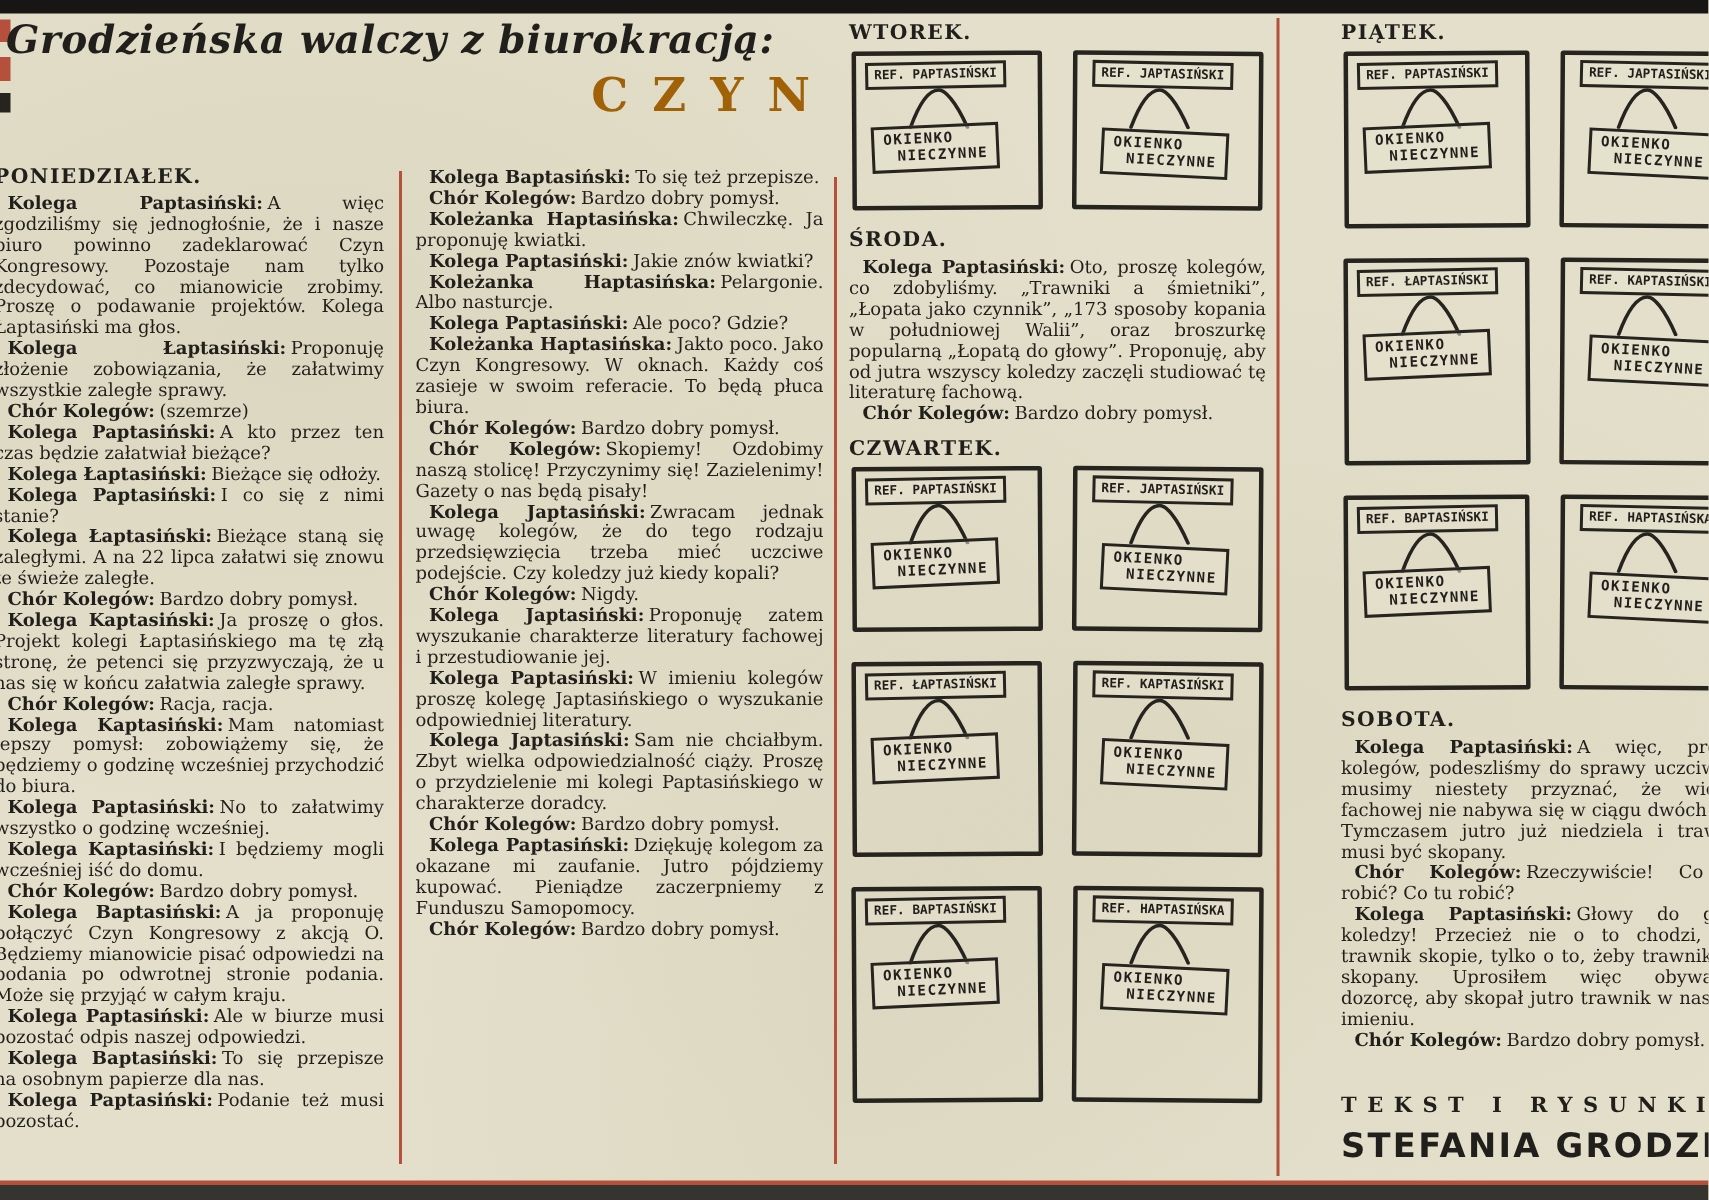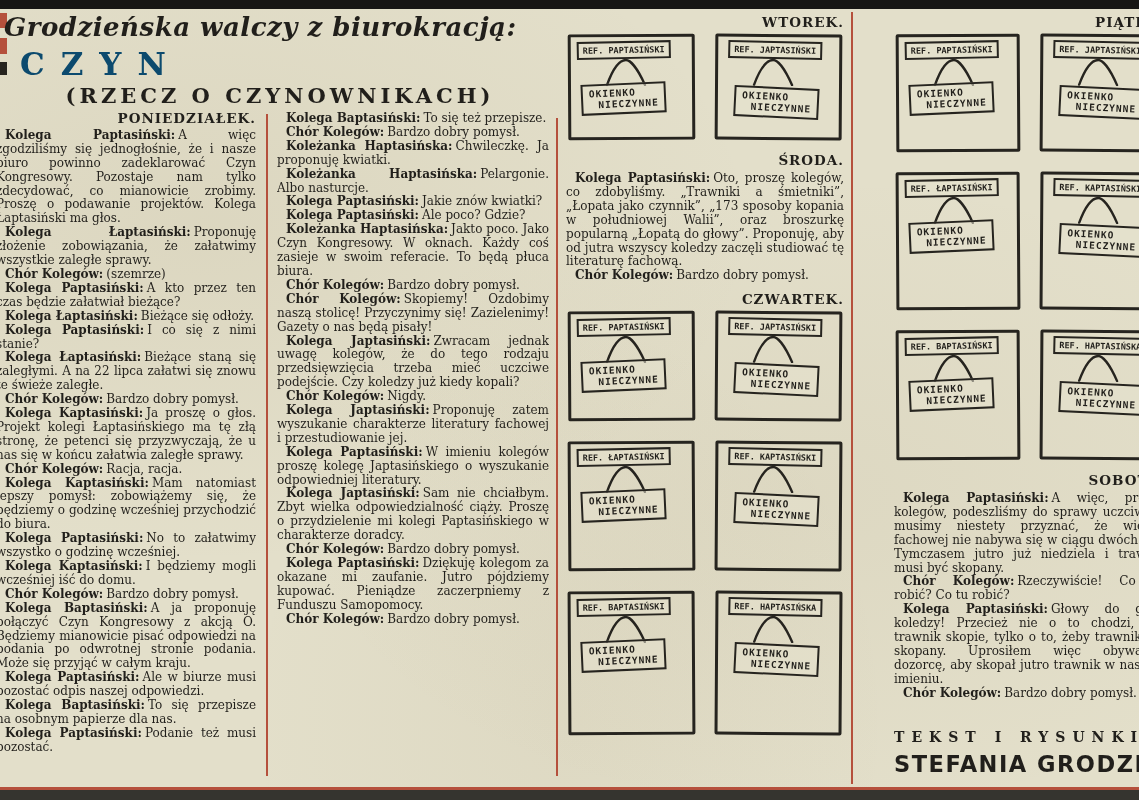--- a/index.html
+++ b/index.html
@@ -21,29 +21,29 @@
   .em2{top:38px;height:16px;background:#b5503c;}
   .em3{top:62px;height:13px;background:#26241f;}
 
   .vrule{position:absolute;width:2px;background:#b5503c;}
   #vr1{left:266px;top:114px;height:662px;}
   #vr2{left:556px;top:118px;height:658px;}
   #vr3{left:851px;top:12px;height:772px;}
 
   .masthead{position:absolute;left:4px;top:12px;width:552px;}
   .kicker{font-style:italic;font-weight:bold;font-size:26px;letter-spacing:.5px;white-space:nowrap;}
-  .title{margin-top:4px;text-align:left;color:#0c4a6e;font-weight:bold;font-size:31px;letter-spacing:16px;text-indent:16px;}
+  .title{margin-top:4px;text-align:right;color:#a16207;font-weight:bold;font-size:31px;letter-spacing:16px;text-indent:16px;}
   .subtitle{text-align:center;font-weight:bold;font-size:21px;letter-spacing:4px;margin-top:1px;white-space:nowrap;}
 
   .textcol{position:absolute;top:112px;height:676px;overflow:hidden;
     font-size:12px;line-height:13.9px;text-align:justify;}
   #col1{left:-4px;width:260px;}
   #col2{left:277px;width:272px;}
 
-  .dayhead{font-weight:bold;font-size:13.5px;letter-spacing:1px;margin:0 0 3px 0;text-align:right;}
+  .dayhead{font-weight:bold;font-size:13.5px;letter-spacing:1px;margin:0 0 3px 0;}
   .para{margin:0;text-indent:9px;}
   .para .speaker{font-weight:bold;padding-right:3px;}
 
   .midcol{position:absolute;left:566px;top:12px;width:278px;}
   .rightcol{position:absolute;left:894px;top:12px;width:271px;}
   .midcol .dayhead,.rightcol .dayhead{margin:2px 0 4px 0;}
   .textblock{font-size:12px;line-height:13.9px;text-align:justify;margin:2px 0 8px 0;}
 
   .cartoon-grid{display:grid;grid-template-columns:1fr 1fr;column-gap:20px;row-gap:15px;margin:4px 2px 12px 2px;gap:20px;}
   .cartoon{position:relative;border:3px solid #26241f;border-radius:2px;background:transparent;}
@@ -76,21 +76,20 @@
 <body>
 
 <div class="bar-top"></div>
 <div class="edge-mark em1"></div>
 <div class="edge-mark em2"></div>
 <div class="edge-mark em3"></div>
 
 <div class="masthead">
   <div class="kicker">Grodzieńska walczy z biurokracją:</div>
   <div class="title">CZYN</div>
-  <div class="subtitle">(RZECZ O CZYNOWNIKACH)</div>
 </div>
 
 <div class="textcol" id="col1">
   <h3 class="dayhead">PONIEDZIAŁEK.</h3>
   <div>
       <p class="para"><span class="speaker">Kolega Paptasiński:</span><span>A więc zgodziliśmy się jednogłośnie, że i nasze biuro powinno zadeklarować Czyn Kongresowy. Pozostaje nam tylko zdecydować, co mianowicie zrobimy. Proszę o podawanie projektów. Kolega Łaptasiński ma głos.</span></p>
       <p class="para"><span class="speaker">Kolega Łaptasiński:</span><span>Proponuję złożenie zobowiązania, że załatwimy wszystkie zaległe sprawy.</span></p>
       <p class="para"><span class="speaker">Chór Kolegów:</span><span>(szemrze)</span></p>
       <p class="para"><span class="speaker">Kolega Paptasiński:</span><span>A kto przez ten czas będzie załatwiał bieżące?</span></p>
       <p class="para"><span class="speaker">Kolega Łaptasiński:</span><span>Bieżące się odłoży.</span></p>
@@ -110,22 +109,22 @@
     </div>
 </div>
 
 <div class="vrule" id="vr1"></div>
 
 <div class="textcol" id="col2">
   <div>
       <p class="para"><span class="speaker">Kolega Baptasiński:</span><span>To się też przepisze.</span></p>
       <p class="para"><span class="speaker">Chór Kolegów:</span><span>Bardzo dobry pomysł.</span></p>
       <p class="para"><span class="speaker">Koleżanka Haptasińska:</span><span>Chwileczkę. Ja proponuję kwiatki.</span></p>
+      <p class="para"><span class="speaker">Kolega Paptasiński:</span><span>Jakie znów kwiatki?</span></p>
       <p class="para"><span class="speaker">Koleżanka Haptasińska:</span><span>Pelargonie. Albo nasturcje.</span></p>
-      <p class="para"><span class="speaker">Kolega Paptasiński:</span><span>Jakie znów kwiatki?</span></p>
       <p class="para"><span class="speaker">Kolega Paptasiński:</span><span>Ale poco? Gdzie?</span></p>
       <p class="para"><span class="speaker">Koleżanka Haptasińska:</span><span>Jakto poco. Jako Czyn Kongresowy. W oknach. Każdy coś zasieje w swoim referacie. To będą płuca biura.</span></p>
       <p class="para"><span class="speaker">Chór Kolegów:</span><span>Bardzo dobry pomysł.</span></p>
       <p class="para"><span class="speaker">Chór Kolegów:</span><span>Skopiemy! Ozdobimy naszą stolicę! Przyczynimy się! Zazielenimy! Gazety o nas będą pisały!</span></p>
       <p class="para"><span class="speaker">Kolega Japtasiński:</span><span>Zwracam jednak uwagę kolegów, że do tego rodzaju przedsięwzięcia trzeba mieć uczciwe podejście. Czy koledzy już kiedy kopali?</span></p>
       <p class="para"><span class="speaker">Chór Kolegów:</span><span>Nigdy.</span></p>
       <p class="para"><span class="speaker">Kolega Japtasiński:</span><span>Proponuję zatem wyszukanie charakterze literatury fachowej i przestudiowanie jej.</span></p>
       <p class="para"><span class="speaker">Kolega Paptasiński:</span><span>W imieniu kolegów proszę kolegę Japtasińskiego o wyszukanie odpowiedniej literatury.</span></p>
       <p class="para"><span class="speaker">Kolega Japtasiński:</span><span>Sam nie chciałbym. Zbyt wielka odpowiedzialność ciąży. Proszę o przydzielenie mi kolegi Paptasińskiego w charakterze doradcy.</span></p>
       <p class="para"><span class="speaker">Chór Kolegów:</span><span>Bardzo dobry pomysł.</span></p>

